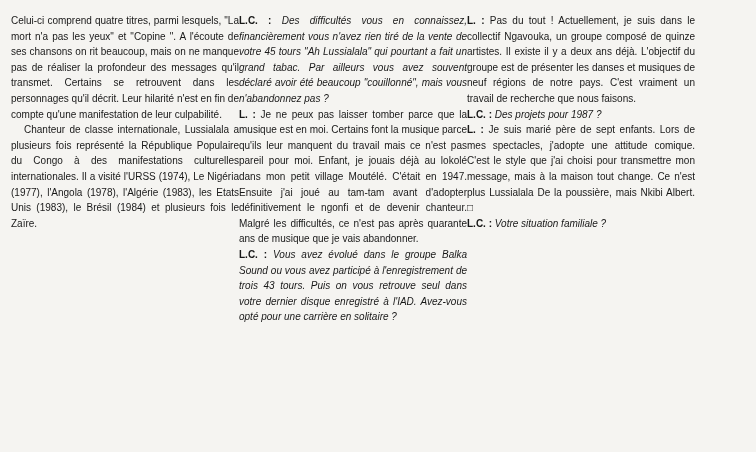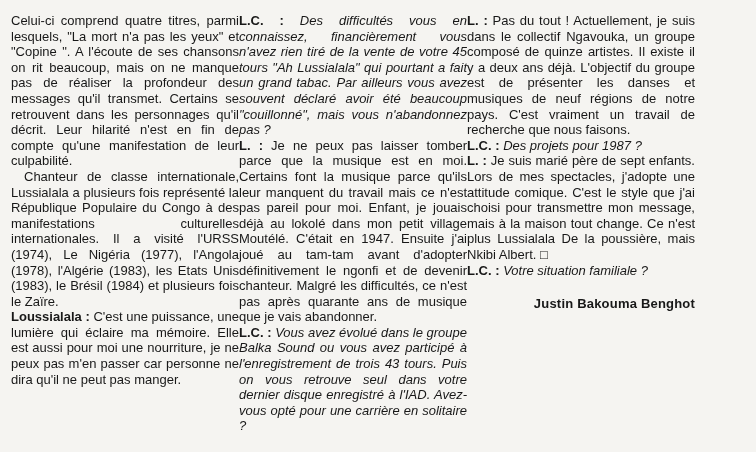--- a/index.html
+++ b/index.html
@@ -9,21 +9,21 @@
     background: #f5f4f1;
     overflow: hidden;
   }
   .page {
     box-sizing: border-box;
     width: 756px;
     height: 376px;
     padding: 13px 11px 0 11px;
     display: flex;
     font-family: "Liberation Sans", sans-serif;
-    font-size: 13px;
+    font-size: 10px;
     line-height: 15.6px;
     color: #181818;
     -webkit-font-smoothing: antialiased;
   }
   .col { width: 228px; }
   .col + .col { }
   .col p { margin: 0; text-align: justify; }
   .para-indent { text-indent: 13px; }
   .label { font-weight: bold; }
   .qtext { font-style: italic; }
@@ -37,30 +37,28 @@
   }
 </style>
 </head>
 <body>
 
 <div class="page">
 
   <div class="col">
     <p>Celui-ci comprend quatre titres, parmi lesquels, "La mort n'a pas les yeux" et "Copine ". A l'écoute de ses chansons on rit beaucoup, mais on ne manque pas de réaliser la profondeur des messages qu'il transmet. Certains se retrouvent dans les personnages qu'il décrit. Leur hilarité n'est en fin de compte qu'une manifestation de leur culpabilité.</p>
     <p class="para-indent">Chanteur de classe internationale, Lussialala a plusieurs fois représenté la République Populaire du Congo à des manifestations culturelles internationales. Il a visité l'URSS (1974), Le Nigéria (1977), l'Angola (1978), l'Algérie (1983), les Etats Unis (1983), le Brésil (1984) et plusieurs fois le Zaïre.</p>
-    <p><span class="label">Loussialala :</span> <span class="atext">C'est une puissance, une lumière qui éclaire ma mémoire. Elle est aussi pour moi une nourriture, je ne peux pas m'en passer car personne ne dira qu'il ne peut pas manger.</span></p>
   </div>
 
   <div class="col">
     <p><span class="label">L.C. :</span> <span class="qtext">Des difficultés vous en connaissez, financièrement vous n'avez rien tiré de la vente de votre 45 tours "Ah Lussialala" qui pourtant a fait un grand tabac. Par ailleurs vous avez souvent déclaré avoir été beaucoup "couillonné", mais vous n'abandonnez pas ?</span></p>
     <p><span class="label">L. :</span> <span class="atext">Je ne peux pas laisser tomber parce que la musique est en moi. Certains font la musique parce qu'ils leur manquent du travail mais ce n'est pas pareil pour moi. Enfant, je jouais déjà au lokolé dans mon petit village Moutélé. C'était en 1947. Ensuite j'ai joué au tam-tam avant d'adopter définitivement le ngonfi et de devenir chanteur. Malgré les difficultés, ce n'est pas après quarante ans de musique que je vais abandonner.</span></p>
     <p><span class="label">L.C. :</span> <span class="qtext">Vous avez évolué dans le groupe Balka Sound ou vous avez participé à l'enregistrement de trois 43 tours. Puis on vous retrouve seul dans votre dernier disque enregistré à l'IAD. Avez-vous opté pour une carrière en solitaire ?</span></p>
   </div>
 
   <div class="col">
     <p><span class="label">L. :</span> <span class="atext">Pas du tout ! Actuellement, je suis dans le collectif Ngavouka, un groupe composé de quinze artistes. Il existe il y a deux ans déjà. L'objectif du groupe est de présenter les danses et musiques de neuf régions de notre pays. C'est vraiment un travail de recherche que nous faisons.</span></p>
     <p><span class="label">L.C. :</span> <span class="qtext">Des projets pour 1987 ?</span></p>
     <p><span class="label">L. :</span> <span class="atext">Je suis marié père de sept enfants. Lors de mes spectacles, j'adopte une attitude comique. C'est le style que j'ai choisi pour transmettre mon message, mais à la maison tout change. Ce n'est plus Lussialala De la poussière, mais Nkibi Albert.</span> <span class="end-mark">□</span></p>
     <p><span class="label">L.C. :</span> <span class="qtext">Votre situation familiale ?</span></p>
-    <p class="byline">Justin Bakouma Benghot</p>
   </div>
 
 </div>
 
 </body></html>

